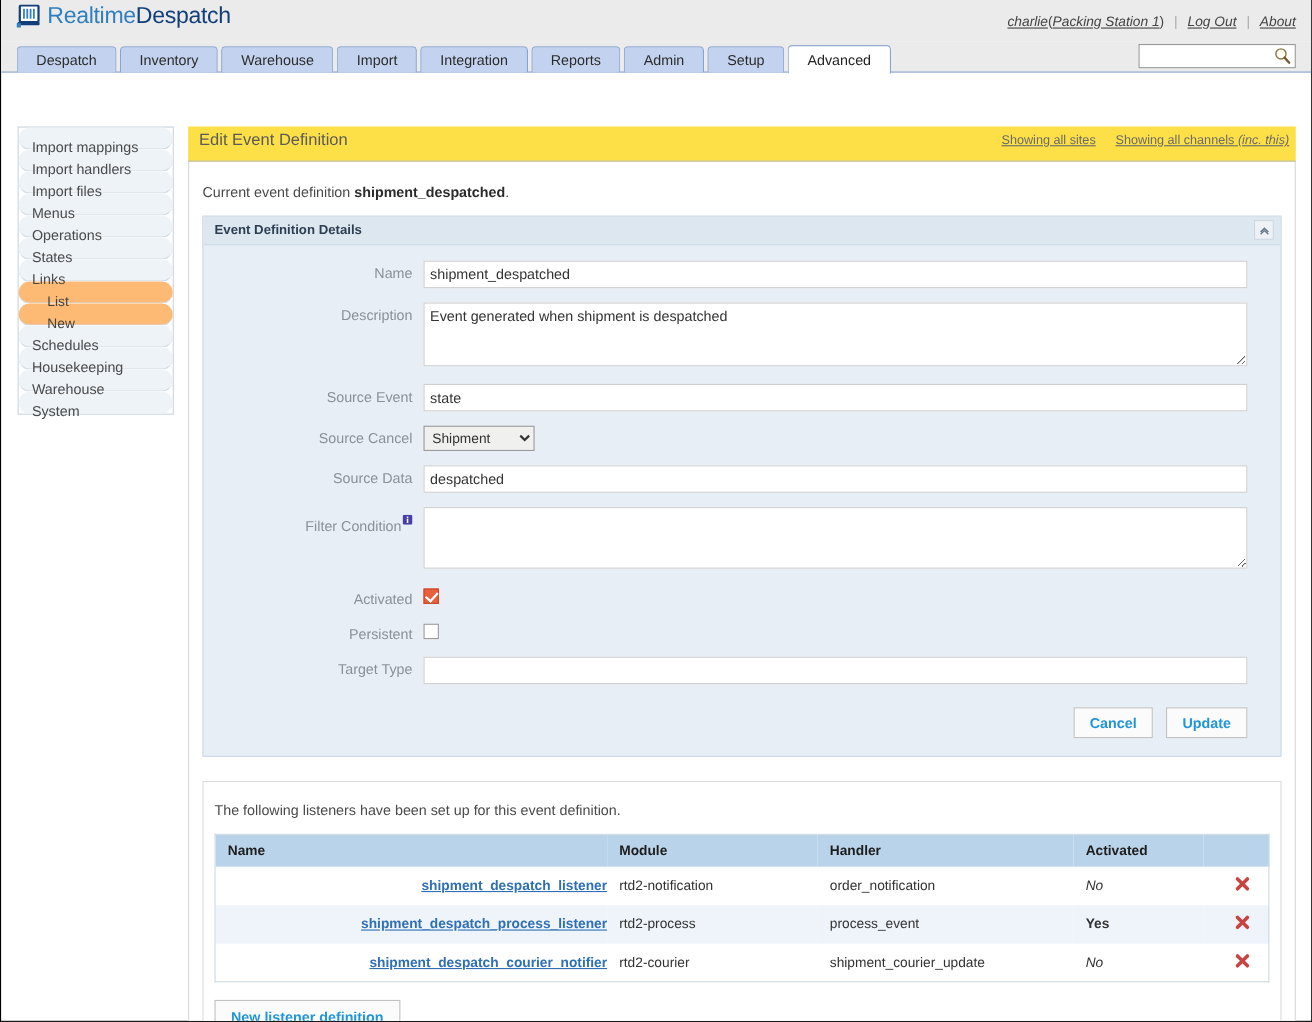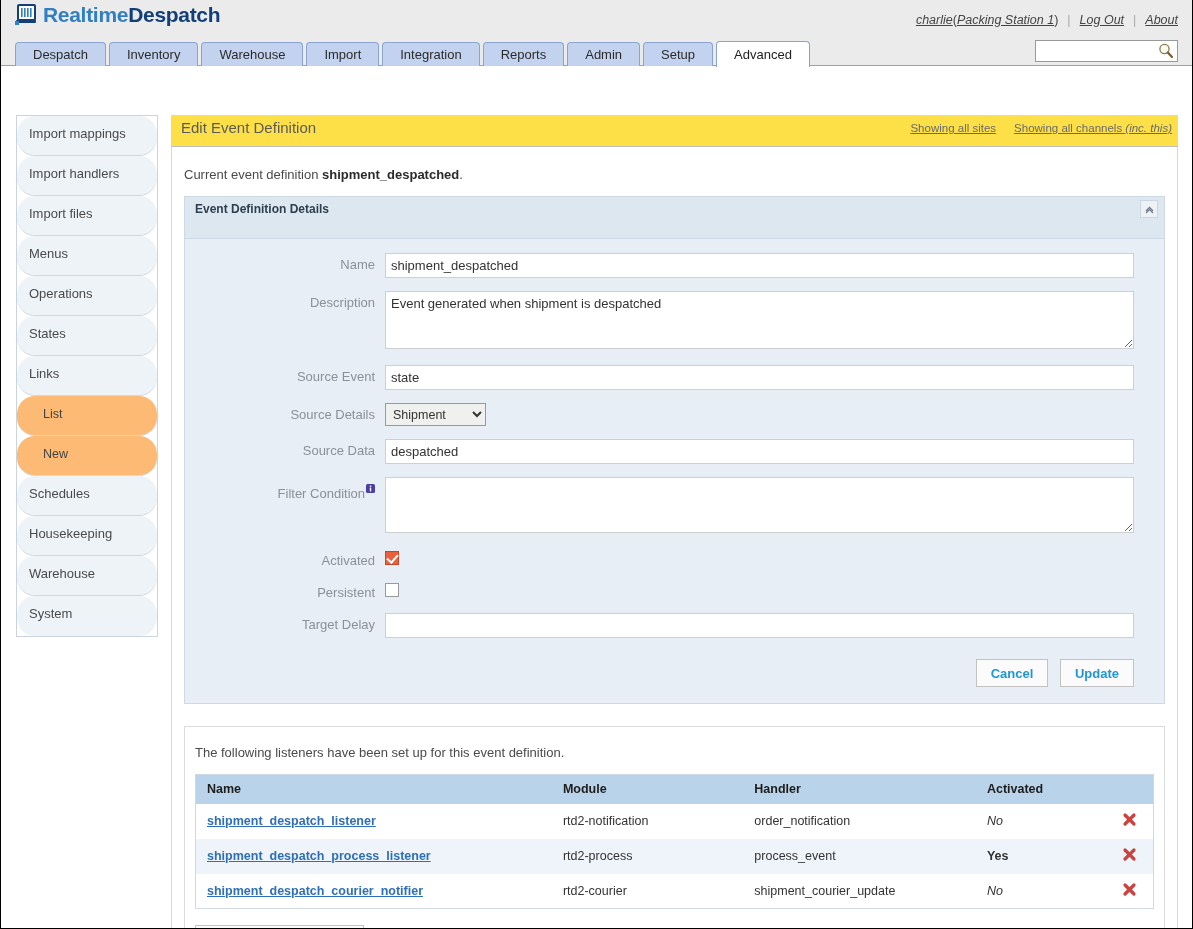--- a/index.html
+++ b/index.html
@@ -30,21 +30,21 @@
   }
   .logo {
     position:absolute; left:14px; top:3px;
     display:flex; align-items:center; gap:5px;
   }
   .logo-mark {
     width:23px; height:22px;
     position:relative;
   }
   .logo-text {
-    font-size:21px; font-weight:bold;
+    font-size:21px; font-weight:normal;
     letter-spacing:-0.3px;
     white-space:nowrap;
   }
   .logo-text .lt1 { color:#2f7fc1; }
   .logo-text .lt2 { color:#123f7a; }
 
   .userbar {
     position:absolute; right:14px; top:13px;
     font-size:12.5px; color:#444;
     white-space:nowrap;
@@ -104,21 +104,21 @@
   .body-wrap { position:relative; width:1191px; }
 
   
   .sidebar {
     position:absolute; left:15px; top:49px;
     width:142px;
     border:1px solid #c8d4e0;
     background:#ffffff;
   }
   .side-item {
-    height:40px; line-height:36px;
+    height:20px; line-height:36px;
     padding-left:12px;
     font-size:13px;
     color:#4a4a4a;
     background:#eef3f8;
     border-bottom:1px solid #cfdae5;
     cursor:pointer;
     white-space:nowrap;
     border-radius:18px;
   }
   .side-item:last-child { border-bottom:none; }
@@ -175,21 +175,21 @@
   .breadcrumb-line b { color:#2b2b2b; }
 
   
   .panel {
     margin:0 12px;
     border:1px solid #cdd9e5;
     background:#e7eef5;
   }
   .panel-head {
     position:relative;
-    height:42px;
+    height:26px;
     background:#dde7f0;
     border-bottom:1px solid #cdd9e5;
   }
   .panel-head-title {
     position:absolute; left:10px; top:5px;
     font-size:12px; font-weight:bold; color:#2c3e50;
   }
   .collapse-btn {
     position:absolute; right:6px; top:3px;
     width:18px; height:18px;
@@ -360,21 +360,21 @@
     display:inline-block;
     height:30px; line-height:29px;
     padding:0 14px;
     background:#fbfbfb;
     border:1px solid #c2c2c2;
     color:#2196d6;
     font-size:13px; font-weight:bold;
     cursor:pointer;
   }
 
-  .col-name { width:360px; }
+  .col-name { width:360px;text-align:right; }
   .col-module { width:195px; }
   .col-handler { width:235px; }
   .col-activated { width:120px; }
 </style>
 </head>
 <body>
 
 <div class="page">
 
   <div class="topbar">
@@ -482,21 +482,21 @@
             </div>
 
             <div class="frow">
               <div class="flabel">Source Event</div>
               <div class="fctl">
                 <input class="txt" type="text" value="state" style="">
               </div>
             </div>
 
             <div class="frow">
-              <div class="flabel">Source Details</div>
+              <div class="flabel">Source Cancel</div>
               <div class="fctl">
                 <select class="sel" id="source-entity-select"><option>Shipment</option></select>
               </div>
             </div>
 
             <div class="frow">
               <div class="flabel">Source Data</div>
               <div class="fctl">
                 <input class="txt" type="text" value="despatched" style="">
               </div>
@@ -521,21 +521,21 @@
             </div>
 
             <div class="frow">
               <div class="flabel">Persistent</div>
               <div class="fctl">
                 <span class="cb"></span>
               </div>
             </div>
 
             <div class="frow">
-              <div class="flabel">Target Delay</div>
+              <div class="flabel">Target Type</div>
               <div class="fctl">
                 <input class="txt" type="text" value="" style="">
               </div>
             </div>
 
             <div class="btnrow">
               <span class="btn">Cancel</span>
               <span class="btn">Update</span>
             </div>
           </div>

